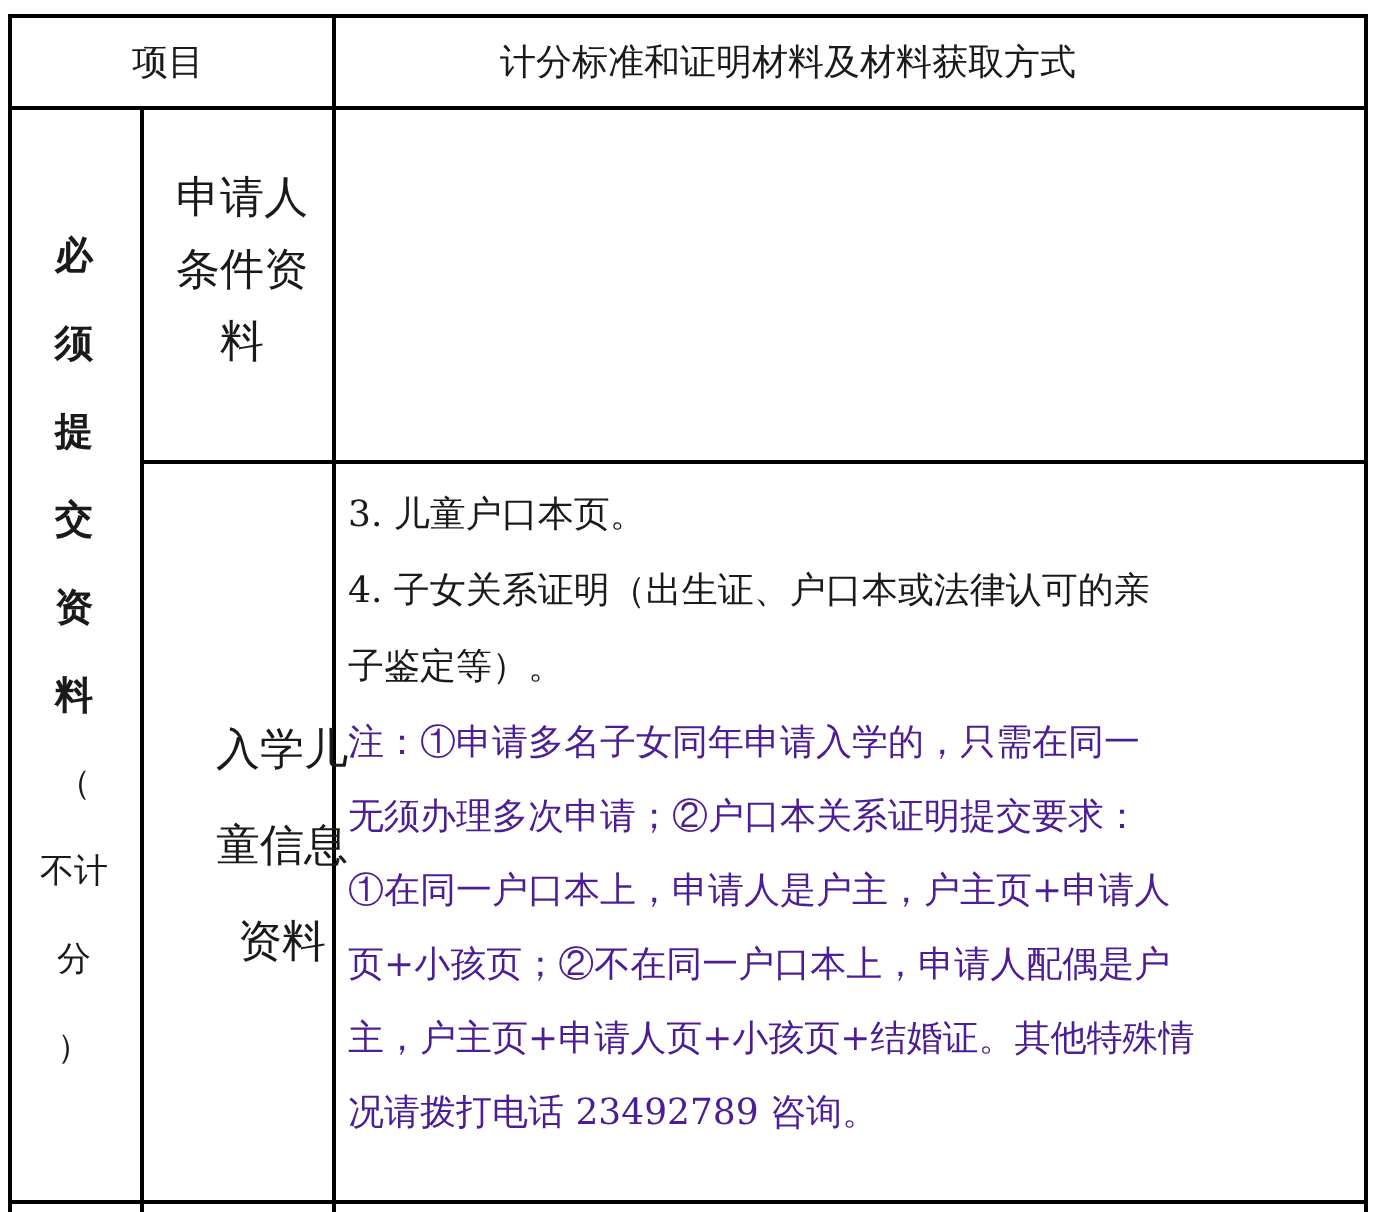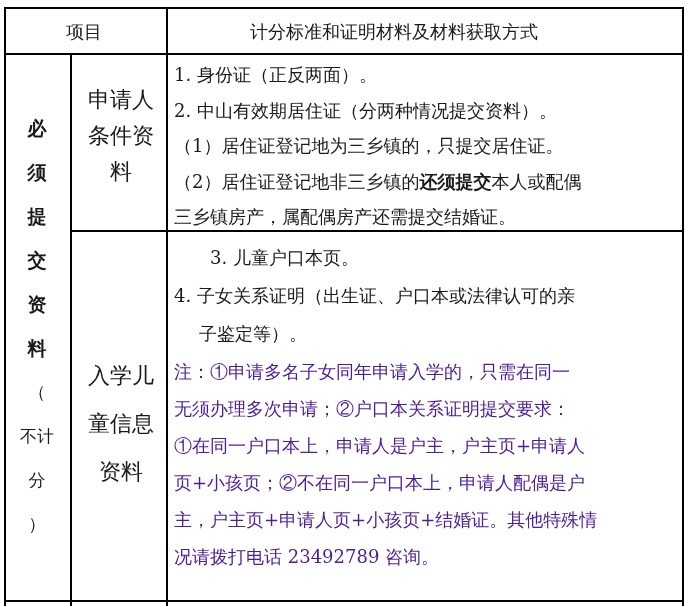--- a/index.html
+++ b/index.html
@@ -49,38 +49,31 @@
     <span style="height:44px;line-height:22px;font-size:17px;">分</span>
     <span style="height:44px;line-height:22px;font-size:17px;">）</span>
   </div>
 
   <div class="sub" style="top:82px;">
     <span style="height:36px;line-height:22px;">申请人</span>
     <span style="height:36px;line-height:22px;">条件资</span>
     <span style="height:36px;line-height:22px;">料</span>
   </div>
 
-  <div class="content" style="top:50px;">
-    <div class="ln">1. 身份证（正反两面）。</div>
-    <div class="ln">2. 中山有效期居住证（分两种情况提交资料）。</div>
-    <div class="ln">（1）居住证登记地为三乡镇的，只提交居住证。</div>
-    <div class="ln"><span>（2）居住证登记地非三乡镇的</span><span class="bold">还须提交</span><span>本人或配偶</span></div>
-    <div class="ln">三乡镇房产，属配偶房产还需提交结婚证。</div>
-  </div>
 
-  <div class="sub" style="top:358px;">
+  <div class="sub" style="top:358px;padding-left:20px;">
     <span style="height:48px;line-height:22px;">入学儿</span>
     <span style="height:48px;line-height:22px;">童信息</span>
     <span style="height:48px;line-height:22px;">资料</span>
   </div>
 
   <div class="content" style="top:232px;">
-    <div class="ln" style="height:38px;line-height:38px;margin-left:36px;">3. 儿童户口本页。</div>
+    <div class="ln" style="height:38px;line-height:38px;">3. 儿童户口本页。</div>
     <div class="ln" style="height:38px;line-height:38px;">4. 子女关系证明（出生证、户口本或法律认可的亲</div>
-    <div class="ln" style="height:38px;line-height:38px;margin-left:25px;">子鉴定等）。</div>
+    <div class="ln" style="height:38px;line-height:38px;">子鉴定等）。</div>
     <div class="ln blue" style="height:37px;line-height:37px;">注：①申请多名子女同年申请入学的，只需在同一</div>
     <div class="ln blue" style="height:37px;line-height:37px;">无须办理多次申请；②户口本关系证明提交要求：</div>
     <div class="ln blue" style="height:37px;line-height:37px;">①在同一户口本上，申请人是户主，户主页+申请人</div>
     <div class="ln blue" style="height:37px;line-height:37px;">页+小孩页；②不在同一户口本上，申请人配偶是户</div>
     <div class="ln blue" style="height:37px;line-height:37px;">主，户主页+申请人页+小孩页+结婚证。其他特殊情</div>
     <div class="ln blue" style="height:37px;line-height:37px;">况请拨打电话 23492789 咨询。</div>
   </div>
 </div>
 
 </body></html>

